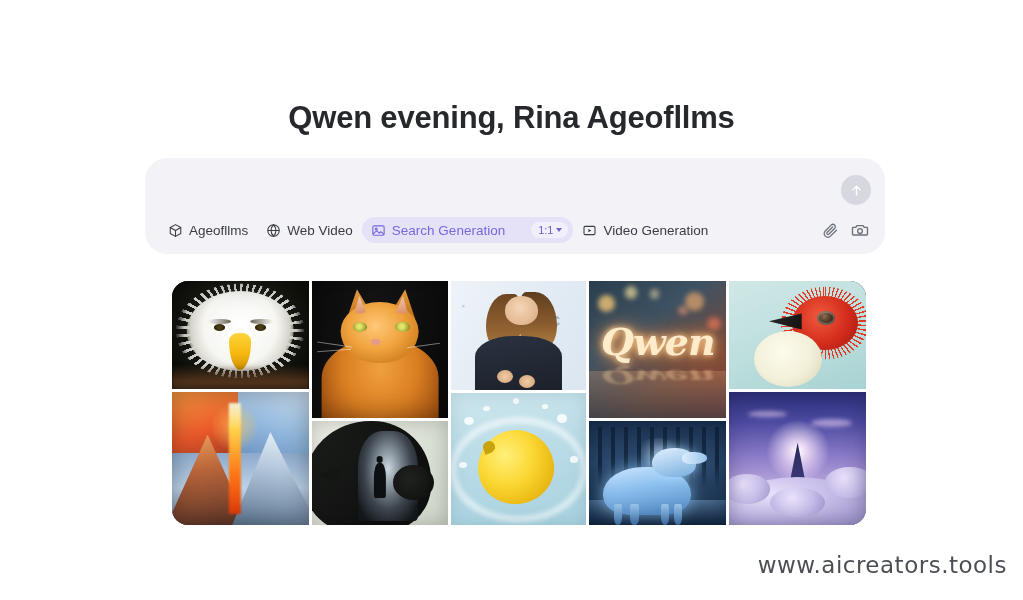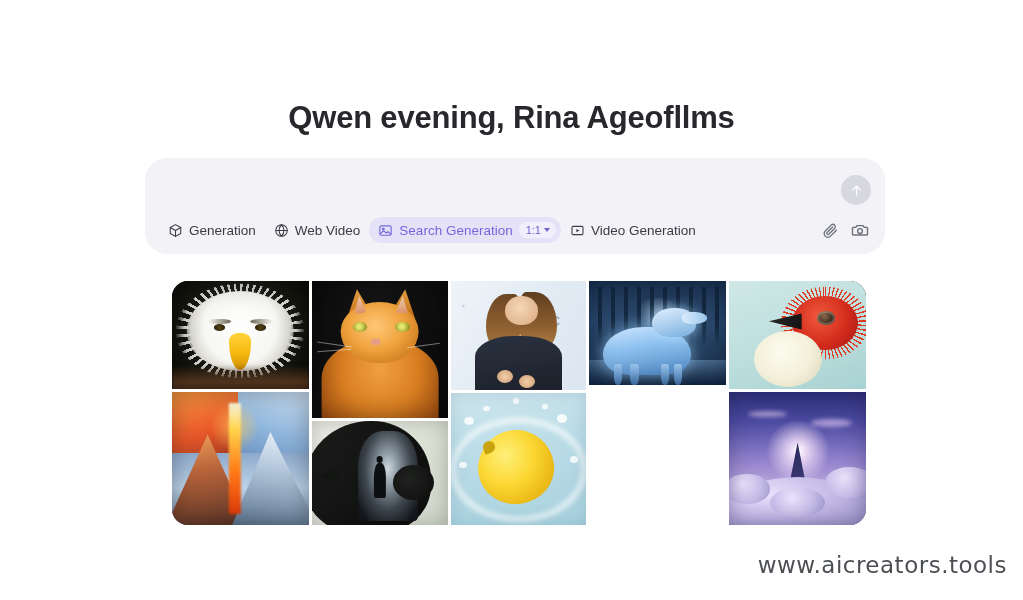--- a/index.html
+++ b/index.html
@@ -99,21 +99,21 @@
   }
   .ratio-badge {
     display: flex;
     align-items: center;
     gap: 3px;
     background: #f1effb;
     border-radius: 10px;
     padding: 2px 6px 2px 7px;
     font-size: 11px;
     color: #6f63ce;
-    margin-left: 0;
+    margin-left: 20px;
   }
   .ratio-caret {
     width: 0; height: 0;
     border-left: 3.2px solid transparent;
     border-right: 3.2px solid transparent;
     border-top: 4px solid #6f63ce;
   }
   #toolbar-spacer { flex: 1 1 auto; }
   .toolbar-right-ico {
     width: 22px;
@@ -400,21 +400,21 @@
 
   <div id="toolbar">
 
     <div class="tool-chip">
       <span class="chip-ico">
         <svg width="15" height="15" viewBox="0 0 24 24" fill="none" stroke="#3b3d44" stroke-width="1.7" stroke-linecap="round" stroke-linejoin="round">
           <path d="M12 2.6 20.4 7.3v9.4L12 21.4 3.6 16.7V7.3z"></path>
           <path d="M3.6 7.3 12 12l8.4-4.7M12 12v9.4"></path>
         </svg>
       </span>
-      <span>Generation</span>
+      <span>Ageofllms</span>
     </div>
 
     <div class="tool-chip">
       <span class="chip-ico">
         <svg width="15" height="15" viewBox="0 0 24 24" fill="none" stroke="#3b3d44" stroke-width="1.7">
           <circle cx="12" cy="12" r="9.2"></circle>
           <path d="M2.8 12h18.4M12 2.8c2.6 2.6 3.9 6 3.9 9.2s-1.3 6.6-3.9 9.2c-2.6-2.6-3.9-6-3.9-9.2S9.4 5.4 12 2.8z"></path>
         </svg>
       </span>
       <span>Web Video</span>
@@ -542,20 +542,33 @@
       <div class="splash" style="left:6%;top:52%;width:6%;height:5%;"></div>
       <div class="splash" style="right:6%;top:48%;width:6%;height:5%;"></div>
       <div class="splash" style="left:46%;top:4%;width:4%;height:4%;"></div>
       <div class="lemon-body"></div>
       <div class="lemon-tip"></div>
       <div class="vig" style="box-shadow:inset 0 0 18px rgba(90,130,150,.25);"></div>
     </div>
   </div>
 
   <div class="gcol" style="width:138px;">
+    <div class="gcell" style="height:137px;">
+      <div class="art art-qwen"></div>
+      <div class="bokeh" style="left:6%;top:10%;width:13%;height:13%;background:rgba(255,205,120,.75);"></div>
+      <div class="bokeh" style="left:26%;top:4%;width:9%;height:9%;background:rgba(255,230,160,.65);"></div>
+      <div class="bokeh" style="right:16%;top:8%;width:14%;height:14%;background:rgba(255,180,110,.6);"></div>
+      <div class="bokeh" style="right:4%;top:26%;width:10%;height:10%;background:rgba(255,120,90,.6);"></div>
+      <div class="bokeh" style="left:14%;top:34%;width:8%;height:8%;background:rgba(255,220,150,.5);"></div>
+      <div class="bokeh" style="right:28%;top:18%;width:7%;height:7%;background:rgba(255,160,120,.55);"></div>
+      <div class="bokeh" style="left:44%;top:6%;width:7%;height:7%;background:rgba(255,235,180,.5);"></div>
+      <div class="qwen-floor"></div>
+      <div class="qwen-word">Qwen</div>
+      <div class="qwen-refl">Qwen</div>
+    </div>
     <div class="gcell" style="height:104px;">
       <div class="art art-wolf"></div>
       <div class="wolf-moon"></div>
       <div class="wolf-trees"></div>
       <div class="wolf-water"></div>
       <div class="wolf-body"></div>
       <div class="wolf-leg" style="left:18%;"></div>
       <div class="wolf-leg" style="left:30%;"></div>
       <div class="wolf-leg" style="left:52%;"></div>
       <div class="wolf-leg" style="left:62%;"></div>

